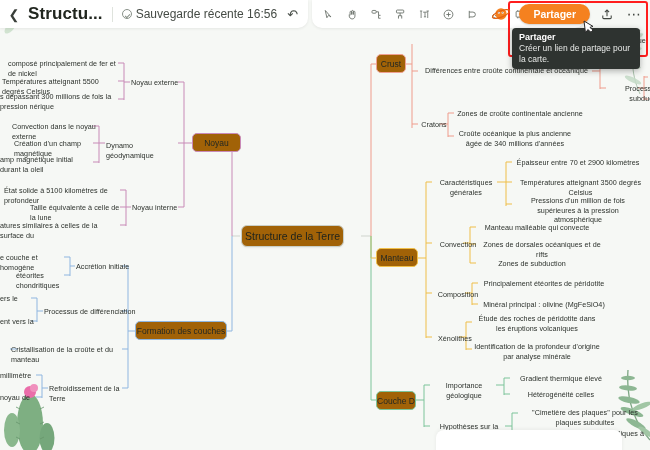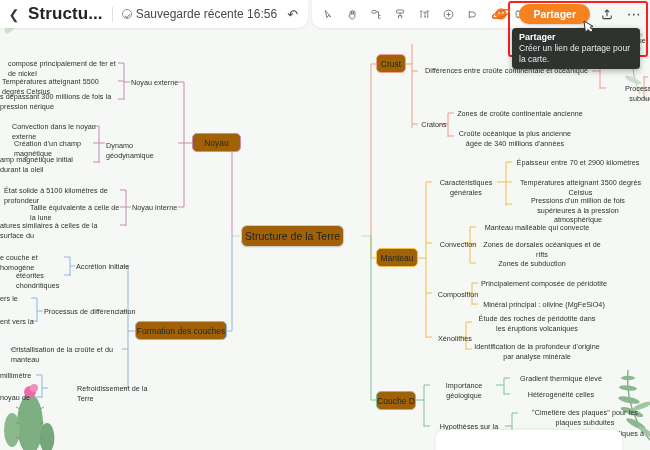--- a/index.html
+++ b/index.html
@@ -336,21 +336,21 @@
     <div class="node right" style="left:513px; top:158px; width:130px;">Épaisseur entre 70 et 2900 kilomètres</div>
     <div class="node right" style="left:513px; top:178px; width:135px;">Températures atteignant 3500 degrés Celsius</div>
     <div class="node right" style="left:513px; top:196px; width:130px;">Pressions d'un million de fois supérieures à la pression atmosphérique</div>
 
     <div class="node right" style="left:433px; top:240px; width:50px;">Convection</div>
     <div class="node right" style="left:477px; top:223px; width:120px;">Manteau malléable qui convecte</div>
     <div class="node right" style="left:477px; top:240px; width:130px;">Zones de dorsales océaniques et de rifts</div>
     <div class="node right" style="left:477px; top:259px; width:110px;">Zones de subduction</div>
 
     <div class="node right" style="left:433px; top:290px; width:50px;">Composition</div>
-    <div class="node right" style="left:479px; top:279px; width:130px;">Principalement composée de péridotite</div>
+    <div class="node right" style="left:479px; top:279px; width:130px;">Principalement étéorites de péridotite</div>
     <div class="node right" style="left:479px; top:300px; width:130px;">Minéral principal : olivine (MgFeSiO4)</div>
 
     <div class="node right" style="left:433px; top:334px; width:44px;">Xénolithes</div>
     <div class="node right" style="left:473px; top:314px; width:128px;">Étude des roches de péridotite dans les éruptions volcaniques</div>
     <div class="node right" style="left:473px; top:342px; width:128px;">Identification de la profondeur d'origine par analyse minérale</div>
 
     <div class="boxnode b-coucheD" style="left:376px; top:391px; width:40px; height:19px;">
       <span>Couche D</span>
     </div>
     <div class="node right" style="left:431px; top:381px; width:66px;">Importance géologique</div>
@@ -384,21 +384,21 @@
     <div class="node left" style="left:76px; top:262px; width:60px;">Accrétion initiale</div>
     <div class="node left" style="left:0px; top:253px; width:62px;">e couche et homogène</div>
     <div class="node left" style="left:16px; top:271px; width:64px;">étéorites chondritiques</div>
 
     <div class="node left" style="left:44px; top:307px; width:92px;">Processus de différenciation</div>
     <div class="node left" style="left:0px; top:294px; width:30px;">ers le</div>
     <div class="node left" style="left:0px; top:317px; width:34px;">ent vers la</div>
 
     <div class="node left" style="left:11px; top:345px; width:120px;">Cristallisation de la croûte et du manteau</div>
 
-    <div class="node left" style="left:49px; top:384px; width:84px;margin-left:28px;">Refroidissement de la Terre</div>
+    <div class="node left" style="left:49px; top:384px; width:84px;">Refroidissement de la Terre</div>
     <div class="node left" style="left:0px; top:371px; width:44px;">millimètre</div>
     <div class="node left" style="left:0px; top:393px; width:44px;">noyau de</div>
   </div>
 
   <div class="footer-card"></div>
 
   <div class="topbar">
     <div class="tb-left">
       <div class="chev">❮</div>
       <div class="doc-title">Structu...</div>

